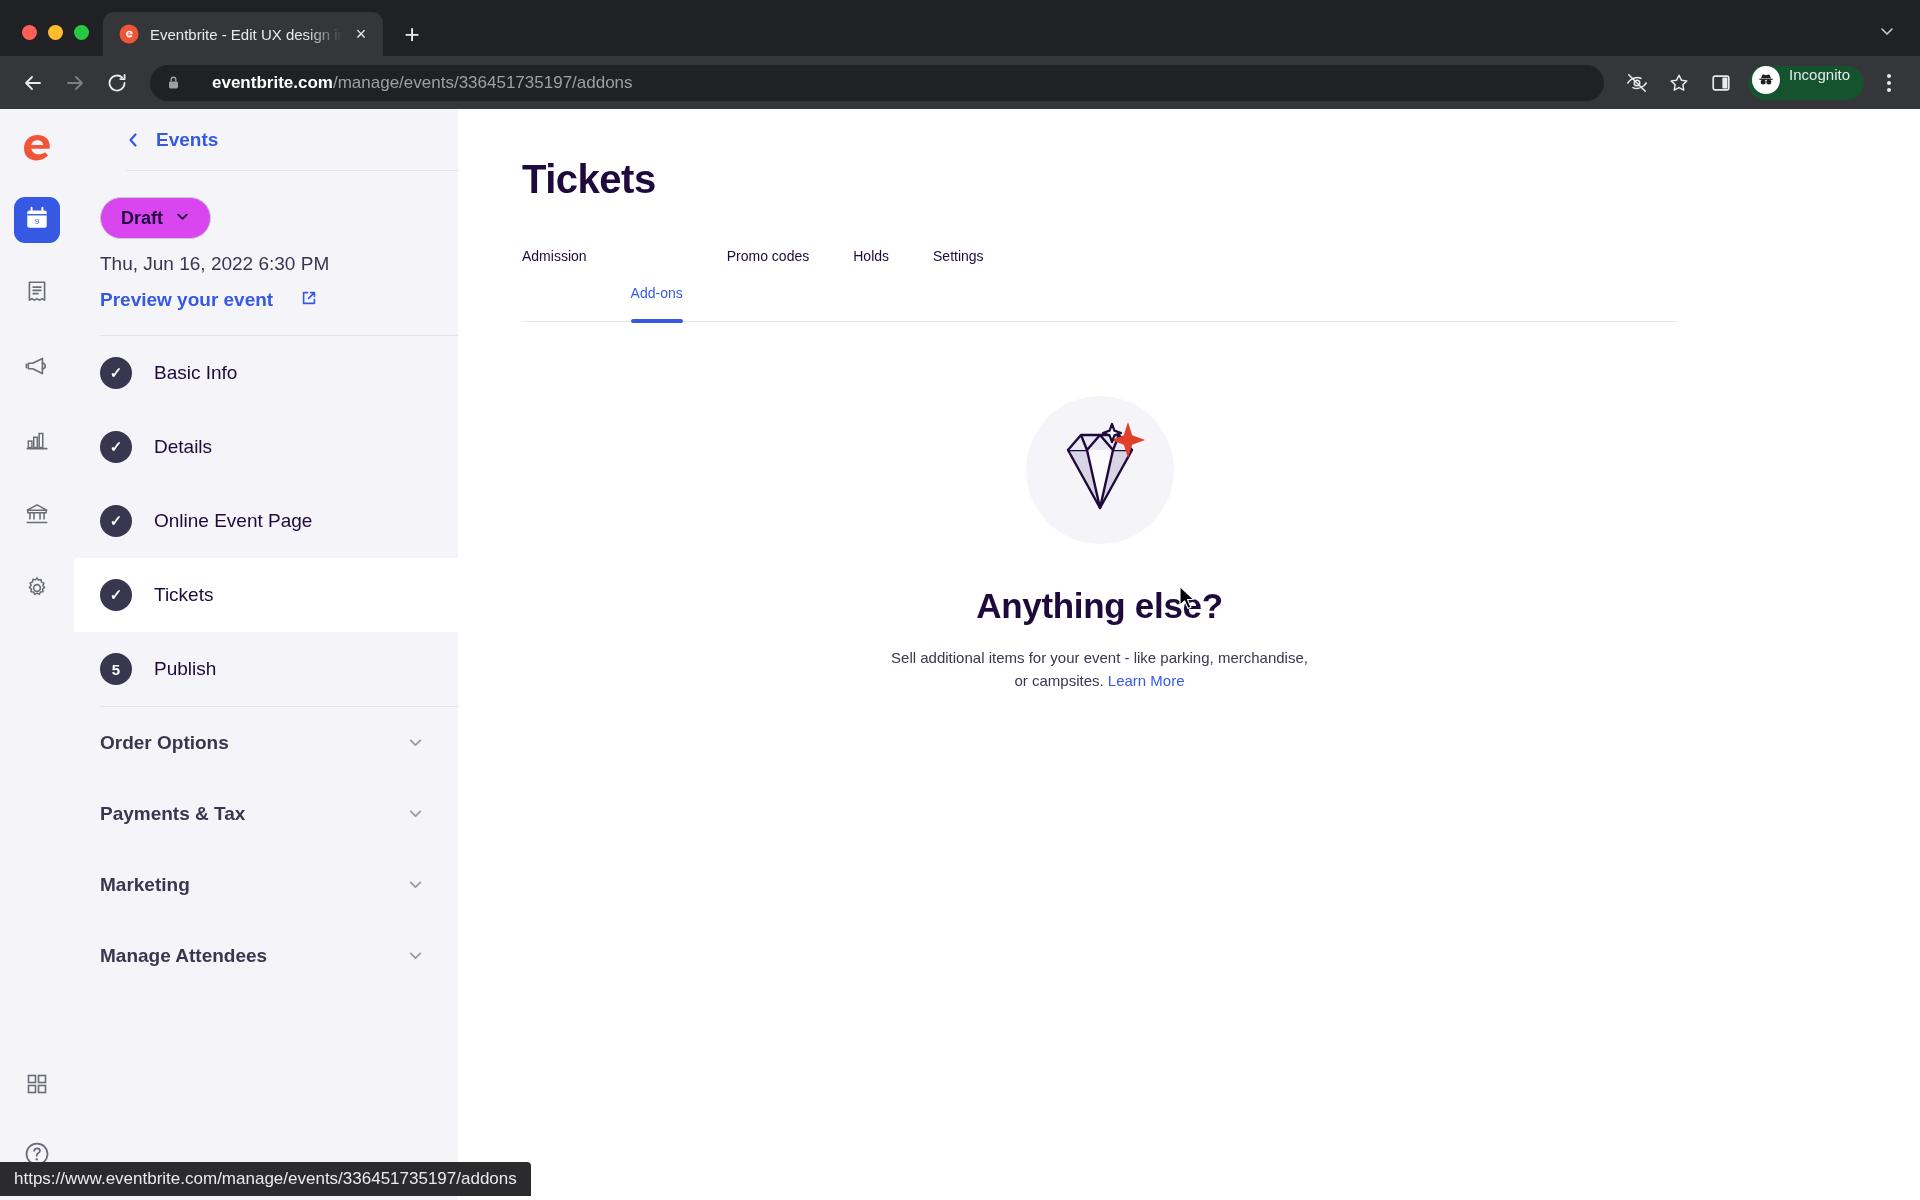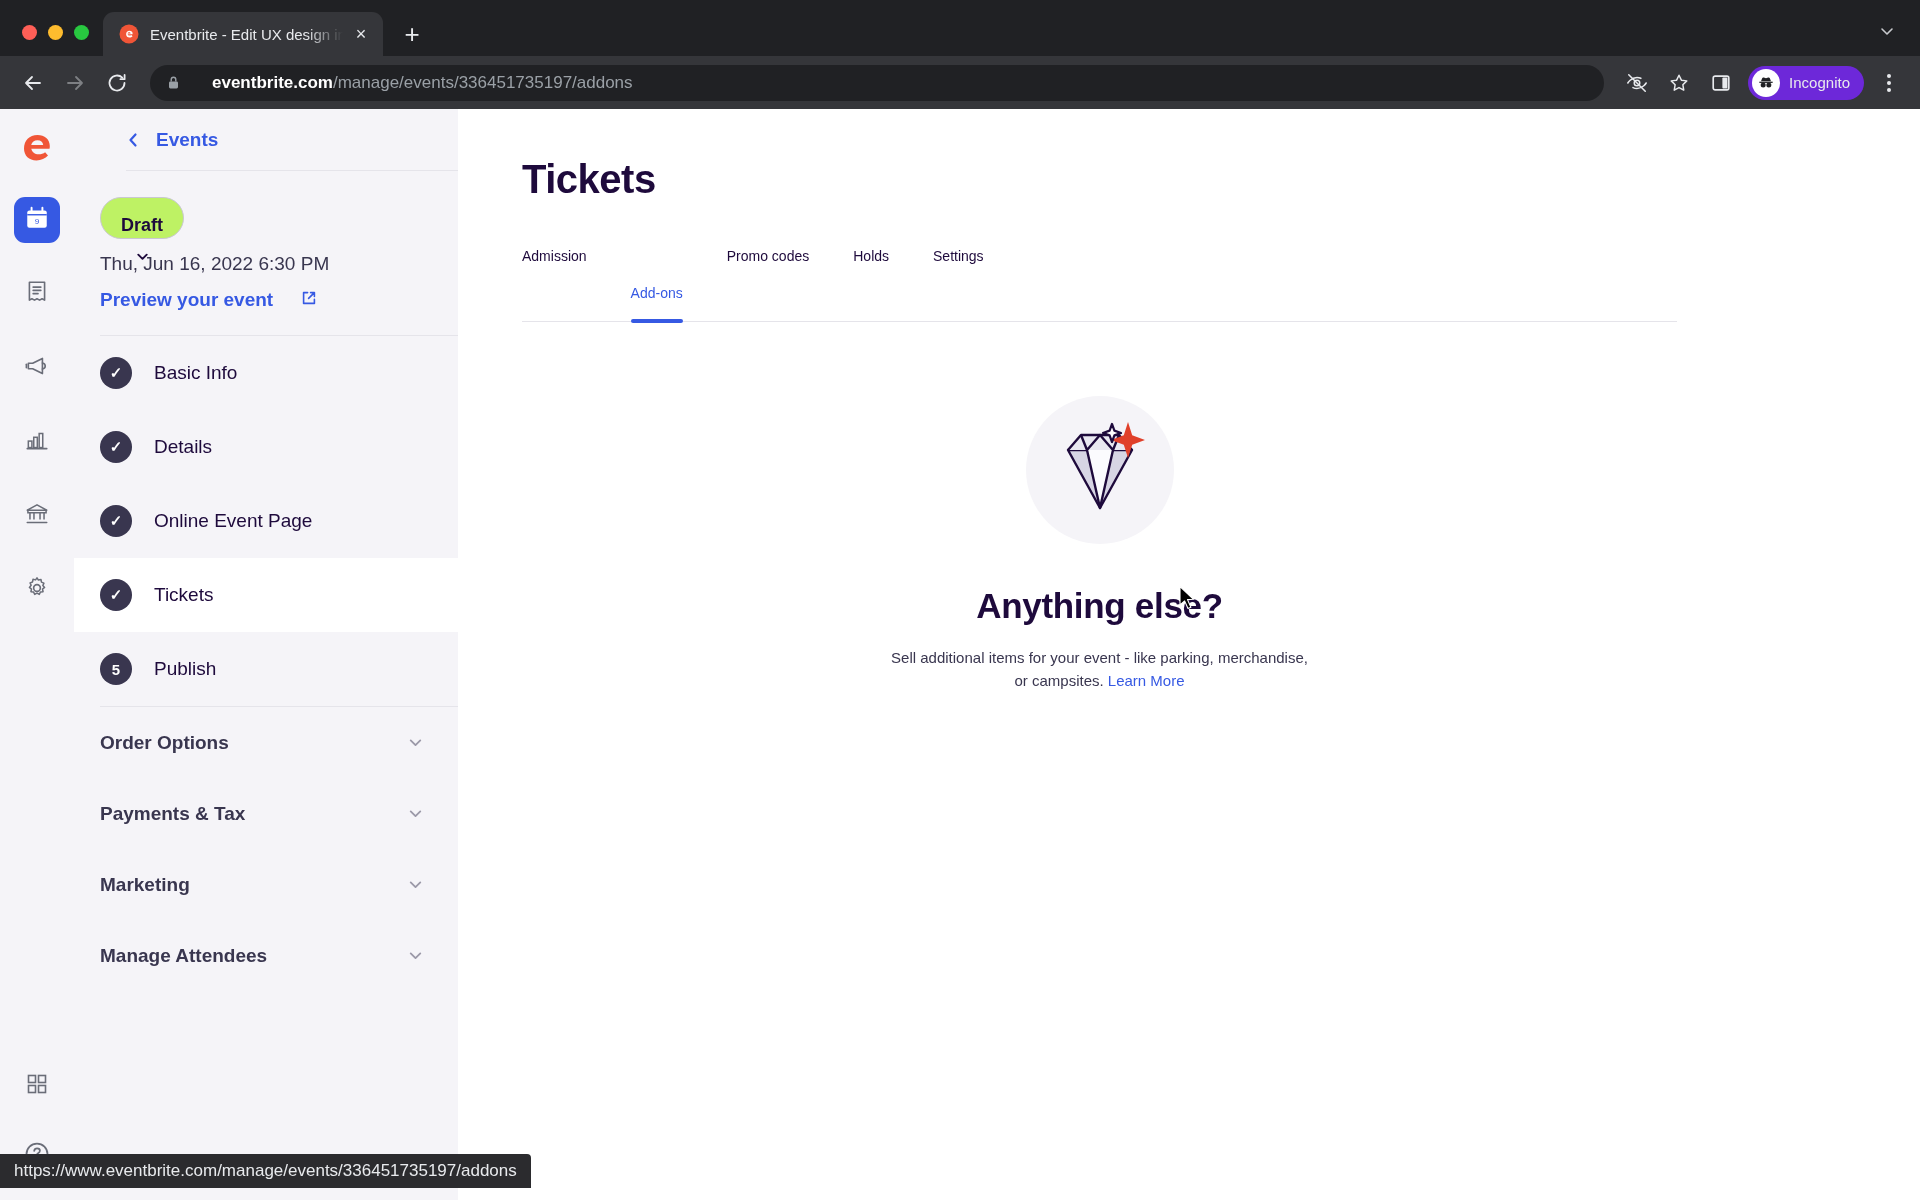--- a/index.html
+++ b/index.html
@@ -79,22 +79,22 @@
   .omni-lock { color: #9aa0a6; margin-right: 12px; display:flex; }
   .omni-url { font-size: 17px; color: #9aa0a6; white-space: nowrap; }
   .omni-url b { color: #ffffff; font-weight: 700; }
   .toolbar-right { display: flex; align-items: center; gap: 4px; }
   .tb-icon {
     width: 38px; height: 38px; border-radius: 50%;
     display: flex; align-items: center; justify-content: center;
     color: #e8eaed;
   }
   .incognito-pill {
-    height: 34px; display: flex; align-items: center;
-    background: #6d28d9; border-radius: 17px; padding: 0 14px 0 4px;
+    height: 34px; display: flex; align-items: flex-start;
+    background: #14532d; border-radius: 17px; padding: 0 14px 0 4px;
     gap: 9px; margin-left: 4px;
   }
   .incog-av {
     width: 28px; height: 28px; border-radius: 50%;
     background: #ffffff; display:flex; align-items:center; justify-content:center;
   }
   .incog-label { color: #e8eaed; font-size: 15px; }
   .kebab {
     width: 34px; height: 38px; display:flex; align-items:center; justify-content:center;
     color:#e8eaed; margin-left: 4px;
@@ -141,23 +141,23 @@
     border-bottom: 1px solid #e5e4ea;
     margin-left: 26px; margin-right: 0;
     padding-left: 0;
   }
   .sb-backrow { padding-left: 26px; }
   .sb-chev { display:flex; align-items:center; }
   .sb-body { padding: 0 26px; }
   .draft-pill {
     margin-top: 26px;
     display: inline-flex; align-items: center; gap: 12px;
-    height: 42px; padding: 17px 20px;
-    background: #bef264; border: 1px solid #c9c8d1; border-radius: 21px;
-    font-size: 18px; font-weight: 700; color: #1e0a3c; flex-direction: column;
+    height: 42px; padding: 0 20px;
+    background: #d946ef; border: 1px solid #c9c8d1; border-radius: 21px;
+    font-size: 18px; font-weight: 700; color: #1e0a3c;
   }
   .ev-title {
     margin-top: 22px;
     font-size: 31px; line-height: 1.22; font-weight: 700;
     color: #1e0a3c; letter-spacing: -0.3px;
   }
   .ev-date { margin-top: 14px; font-size: 19px; color: #39364f; }
   .ev-preview {
     margin-top: 14px; font-size: 19px; font-weight: 600;
     color: #3659e3; display: inline-flex; align-items: flex-start; gap: 28px;
@@ -221,21 +221,21 @@
   .empty-p a { color: #3659e3; text-decoration: none; }
   .cta {
     margin-top: 36px; height: 60px; padding: 0 34px;
     background: #c4391a; color: #ffffff; border: none; border-radius: 5px;
     font-size: 20px; font-weight: 700; font-family: "Liberation Sans", sans-serif;
     cursor: pointer;
   }
 
   
   .statusbar {
-    position: absolute; left: 0; bottom: 12px;
+    position: absolute; left: 0; bottom: 4px;
     background: #2b2b2e; color: #e8eaed;
     font-size: 17px; padding: 7px 14px;
     border-top-right-radius: 4px;
     white-space: nowrap;
   }
 
   
   .cursor { position: absolute; left: 1178px; top: 585px; pointer-events: none; }
 </style>
 </head>

